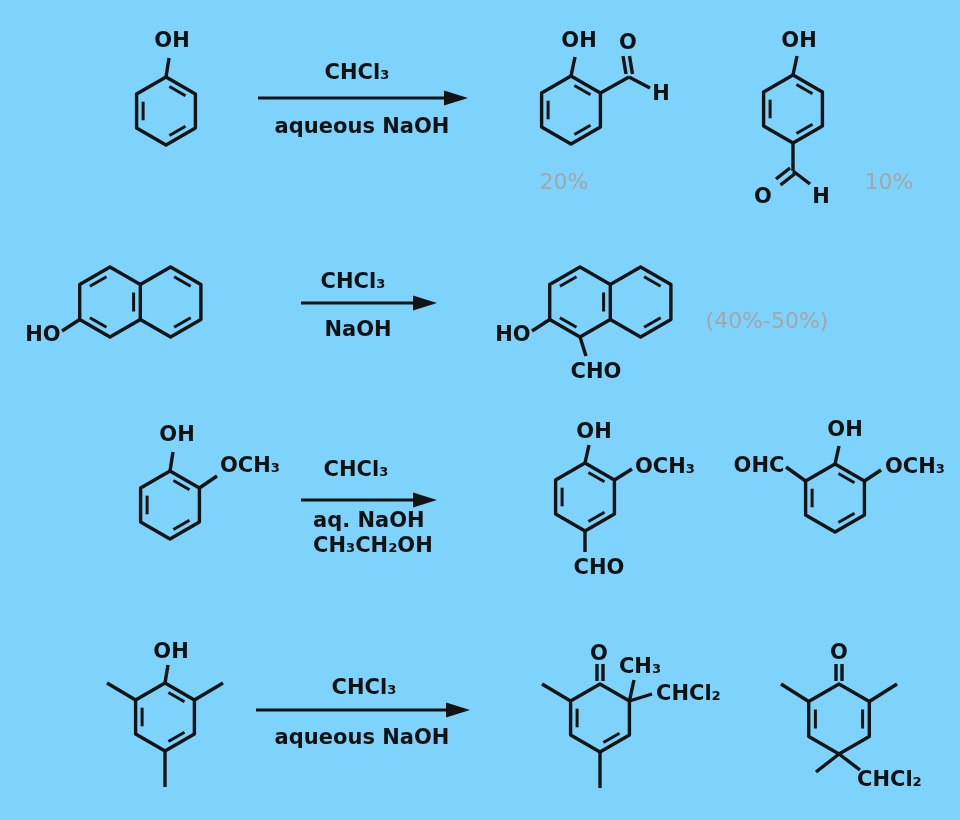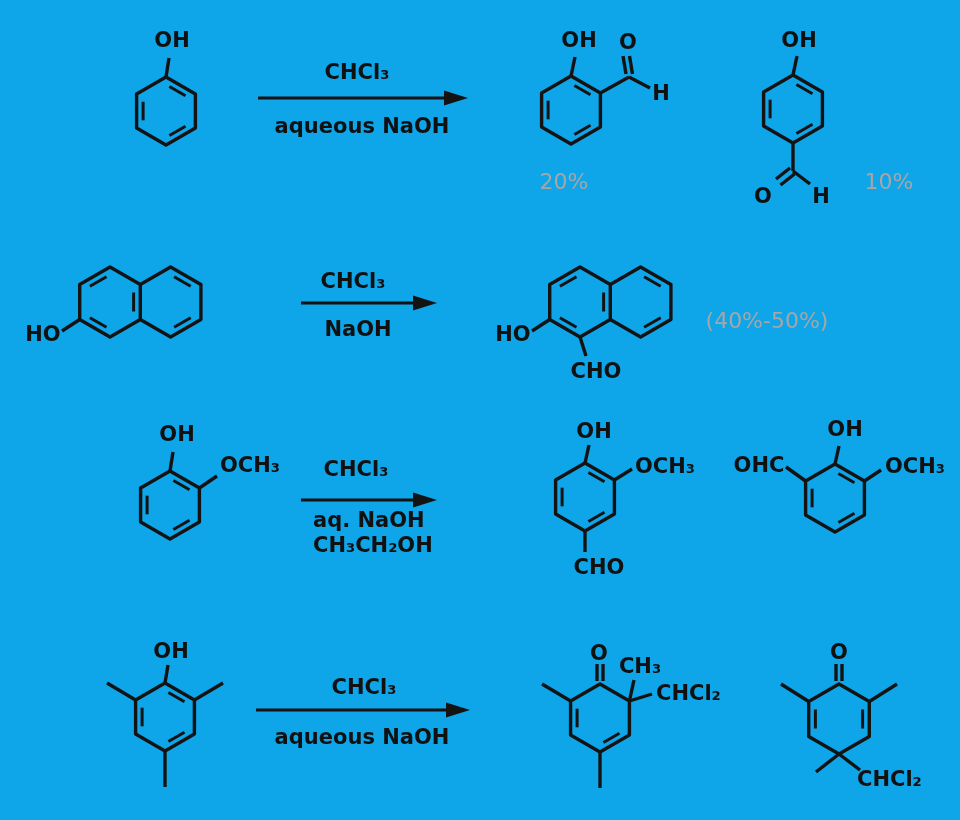--- a/index.html
+++ b/index.html
@@ -1,16 +1,16 @@
 <!DOCTYPE html>
 <html><head>
 <meta charset="utf-8">
 <style>
   html,body{margin:0;padding:0;background:#ffffff;}
-  .stage{width:960px;height:820px;background:#0ea5e9;position:relative;overflow:hidden;}
+  .stage{width:960px;height:820px;background:#7dd3fc;position:relative;overflow:hidden;}
   svg{display:block;}
   .bond{stroke:#131313;stroke-width:3.4;fill:none;stroke-linejoin:round;}
   .inner{stroke:#131313;stroke-width:3;fill:none;}
   .arrow-line{stroke:#131313;stroke-width:2.8;fill:none;}
   .arrow-head{fill:#131313;stroke:none;}
   .atom{font:bold 21px "DejaVu Sans","Liberation Sans",sans-serif;fill:#111111;}
   .cond{font:bold 21px "DejaVu Sans","Liberation Sans",sans-serif;fill:#111111;}
   .yield{font:22px "DejaVu Sans","Liberation Sans",sans-serif;fill:#a6a6a6;}
 </style>
 </head>

